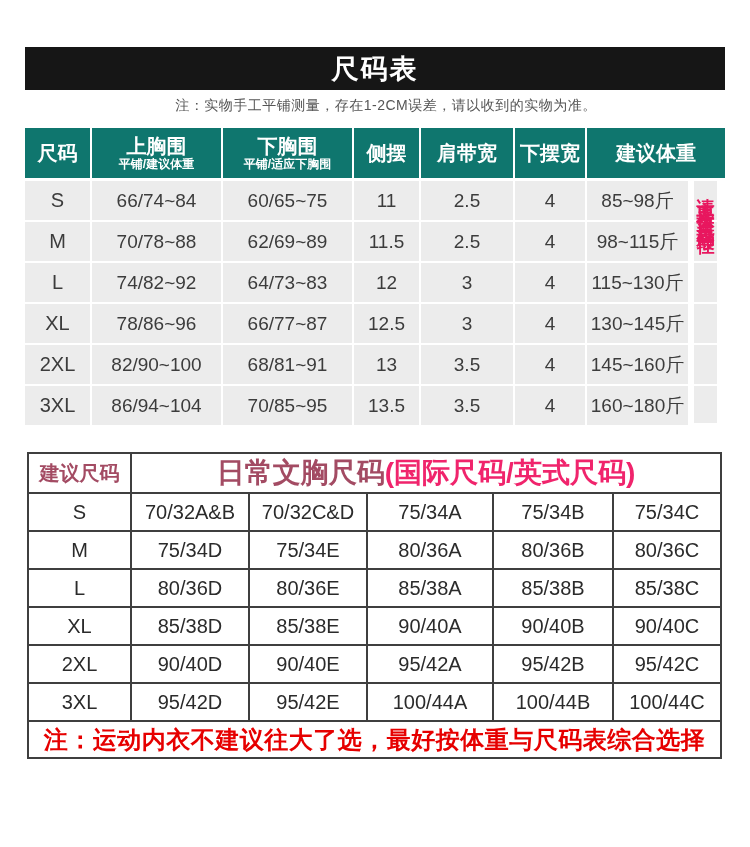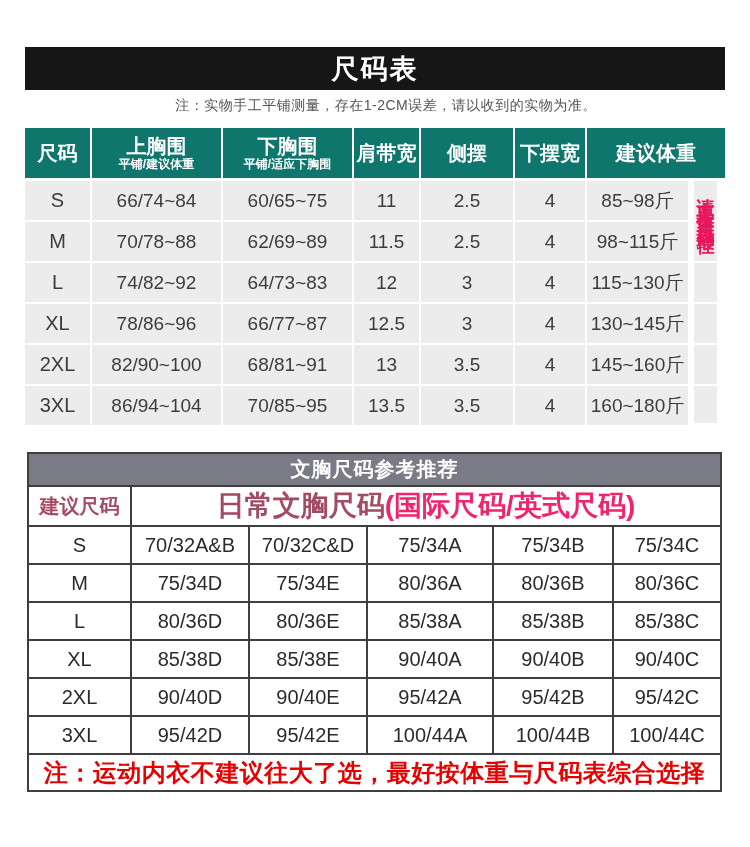--- a/index.html
+++ b/index.html
@@ -113,24 +113,24 @@
     </div>
     <div class="hcell">
       <span class="h-main">上胸围</span>
       <span class="h-sub">平铺/建议体重</span>
     </div>
     <div class="hcell">
       <span class="h-main">下胸围</span>
       <span class="h-sub">平铺/适应下胸围</span>
     </div>
     <div class="hcell">
+      <span class="h-main">侧摆</span>
+    </div>
+    <div class="hcell">
       <span class="h-main">肩带宽</span>
-    </div>
-    <div class="hcell">
-      <span class="h-main">侧摆</span>
     </div>
     <div class="hcell">
       <span class="h-main">下摆宽</span>
     </div>
     <div class="hcell">
       <span class="h-main">建议体重</span>
     </div>
   </div>
 
   <div class="st-body">
@@ -182,21 +182,20 @@
     <div class="cell">3.5</div>
     <div class="cell">4</div>
     <div class="cell">160~180斤</div>
   </div>
 
   <div class="side-strip">
     <span class="vtext">请主要按体重选尺码最佳</span>
   </div>
 
   <div class="bra-table">
-    <div class="bra-title">文胸尺码参考推荐</div>
 
     <div class="bra-subheader">
       <div class="bs-left">建议尺码</div>
       <div class="bs-right">
         <span class="rose">日常文胸尺码</span>
           <span class="pink">(国际尺码/英式尺码)</span>
       </div>
     </div>
 
     <div class="bra-row">

